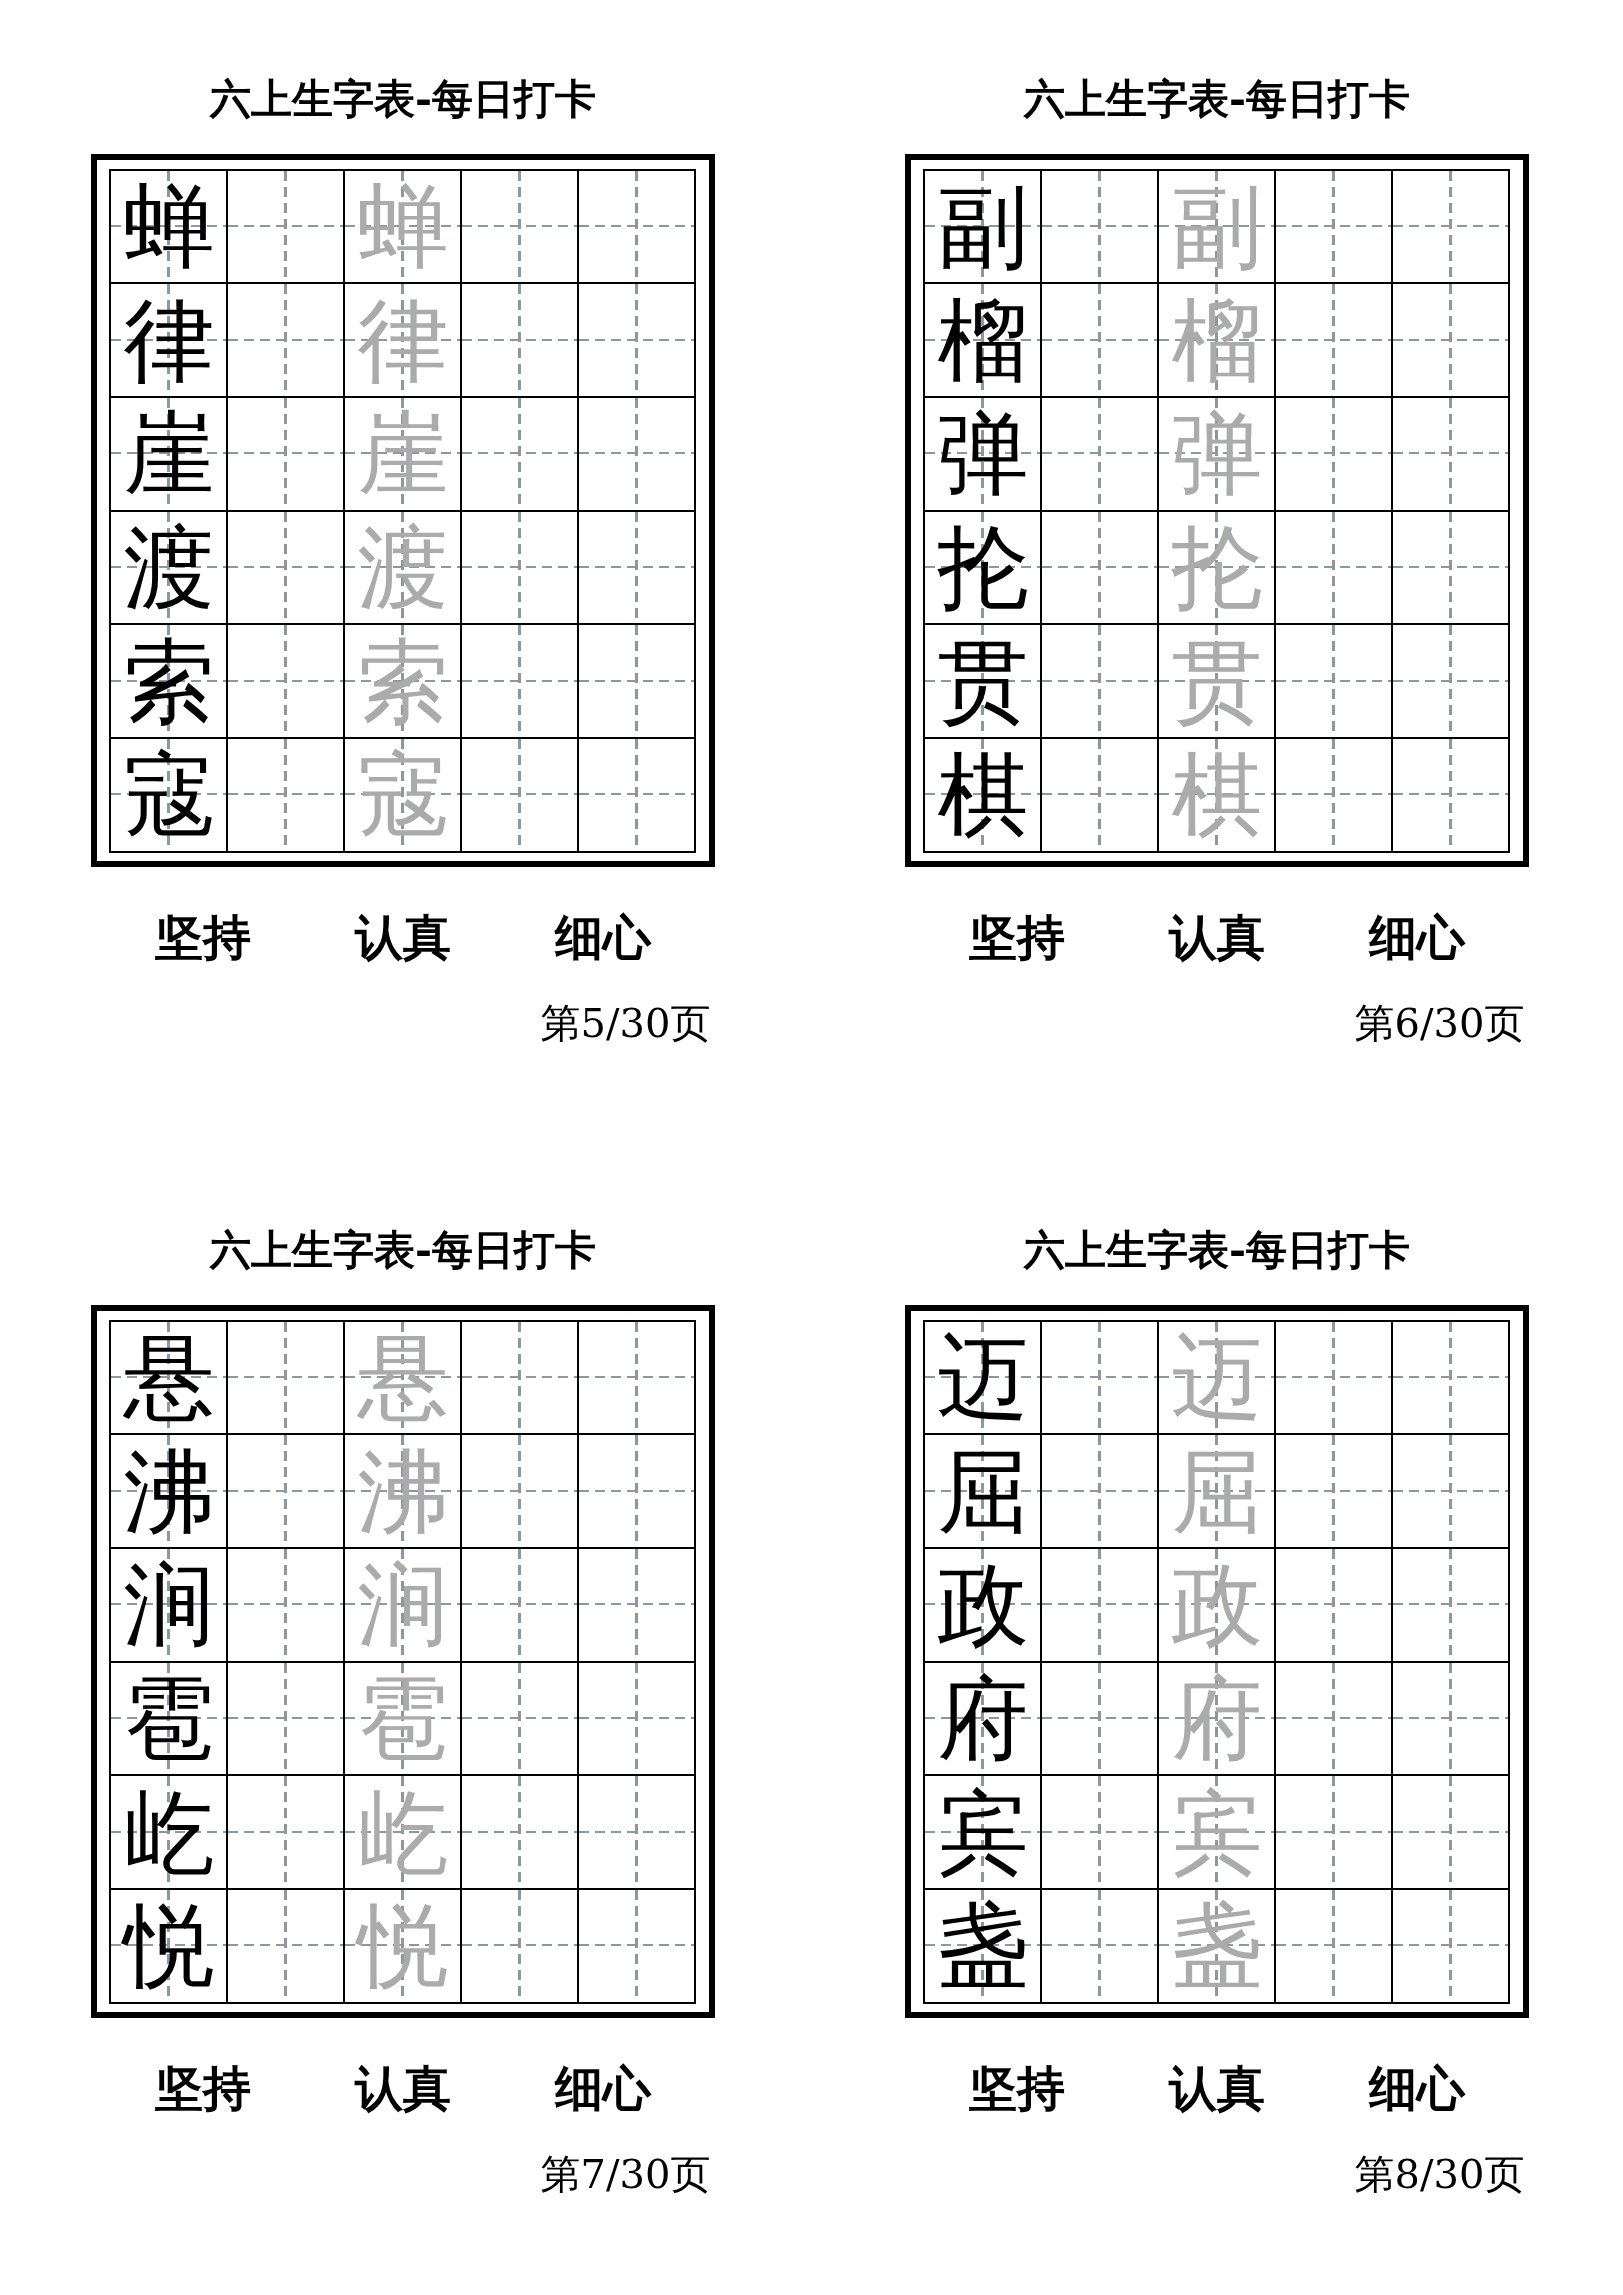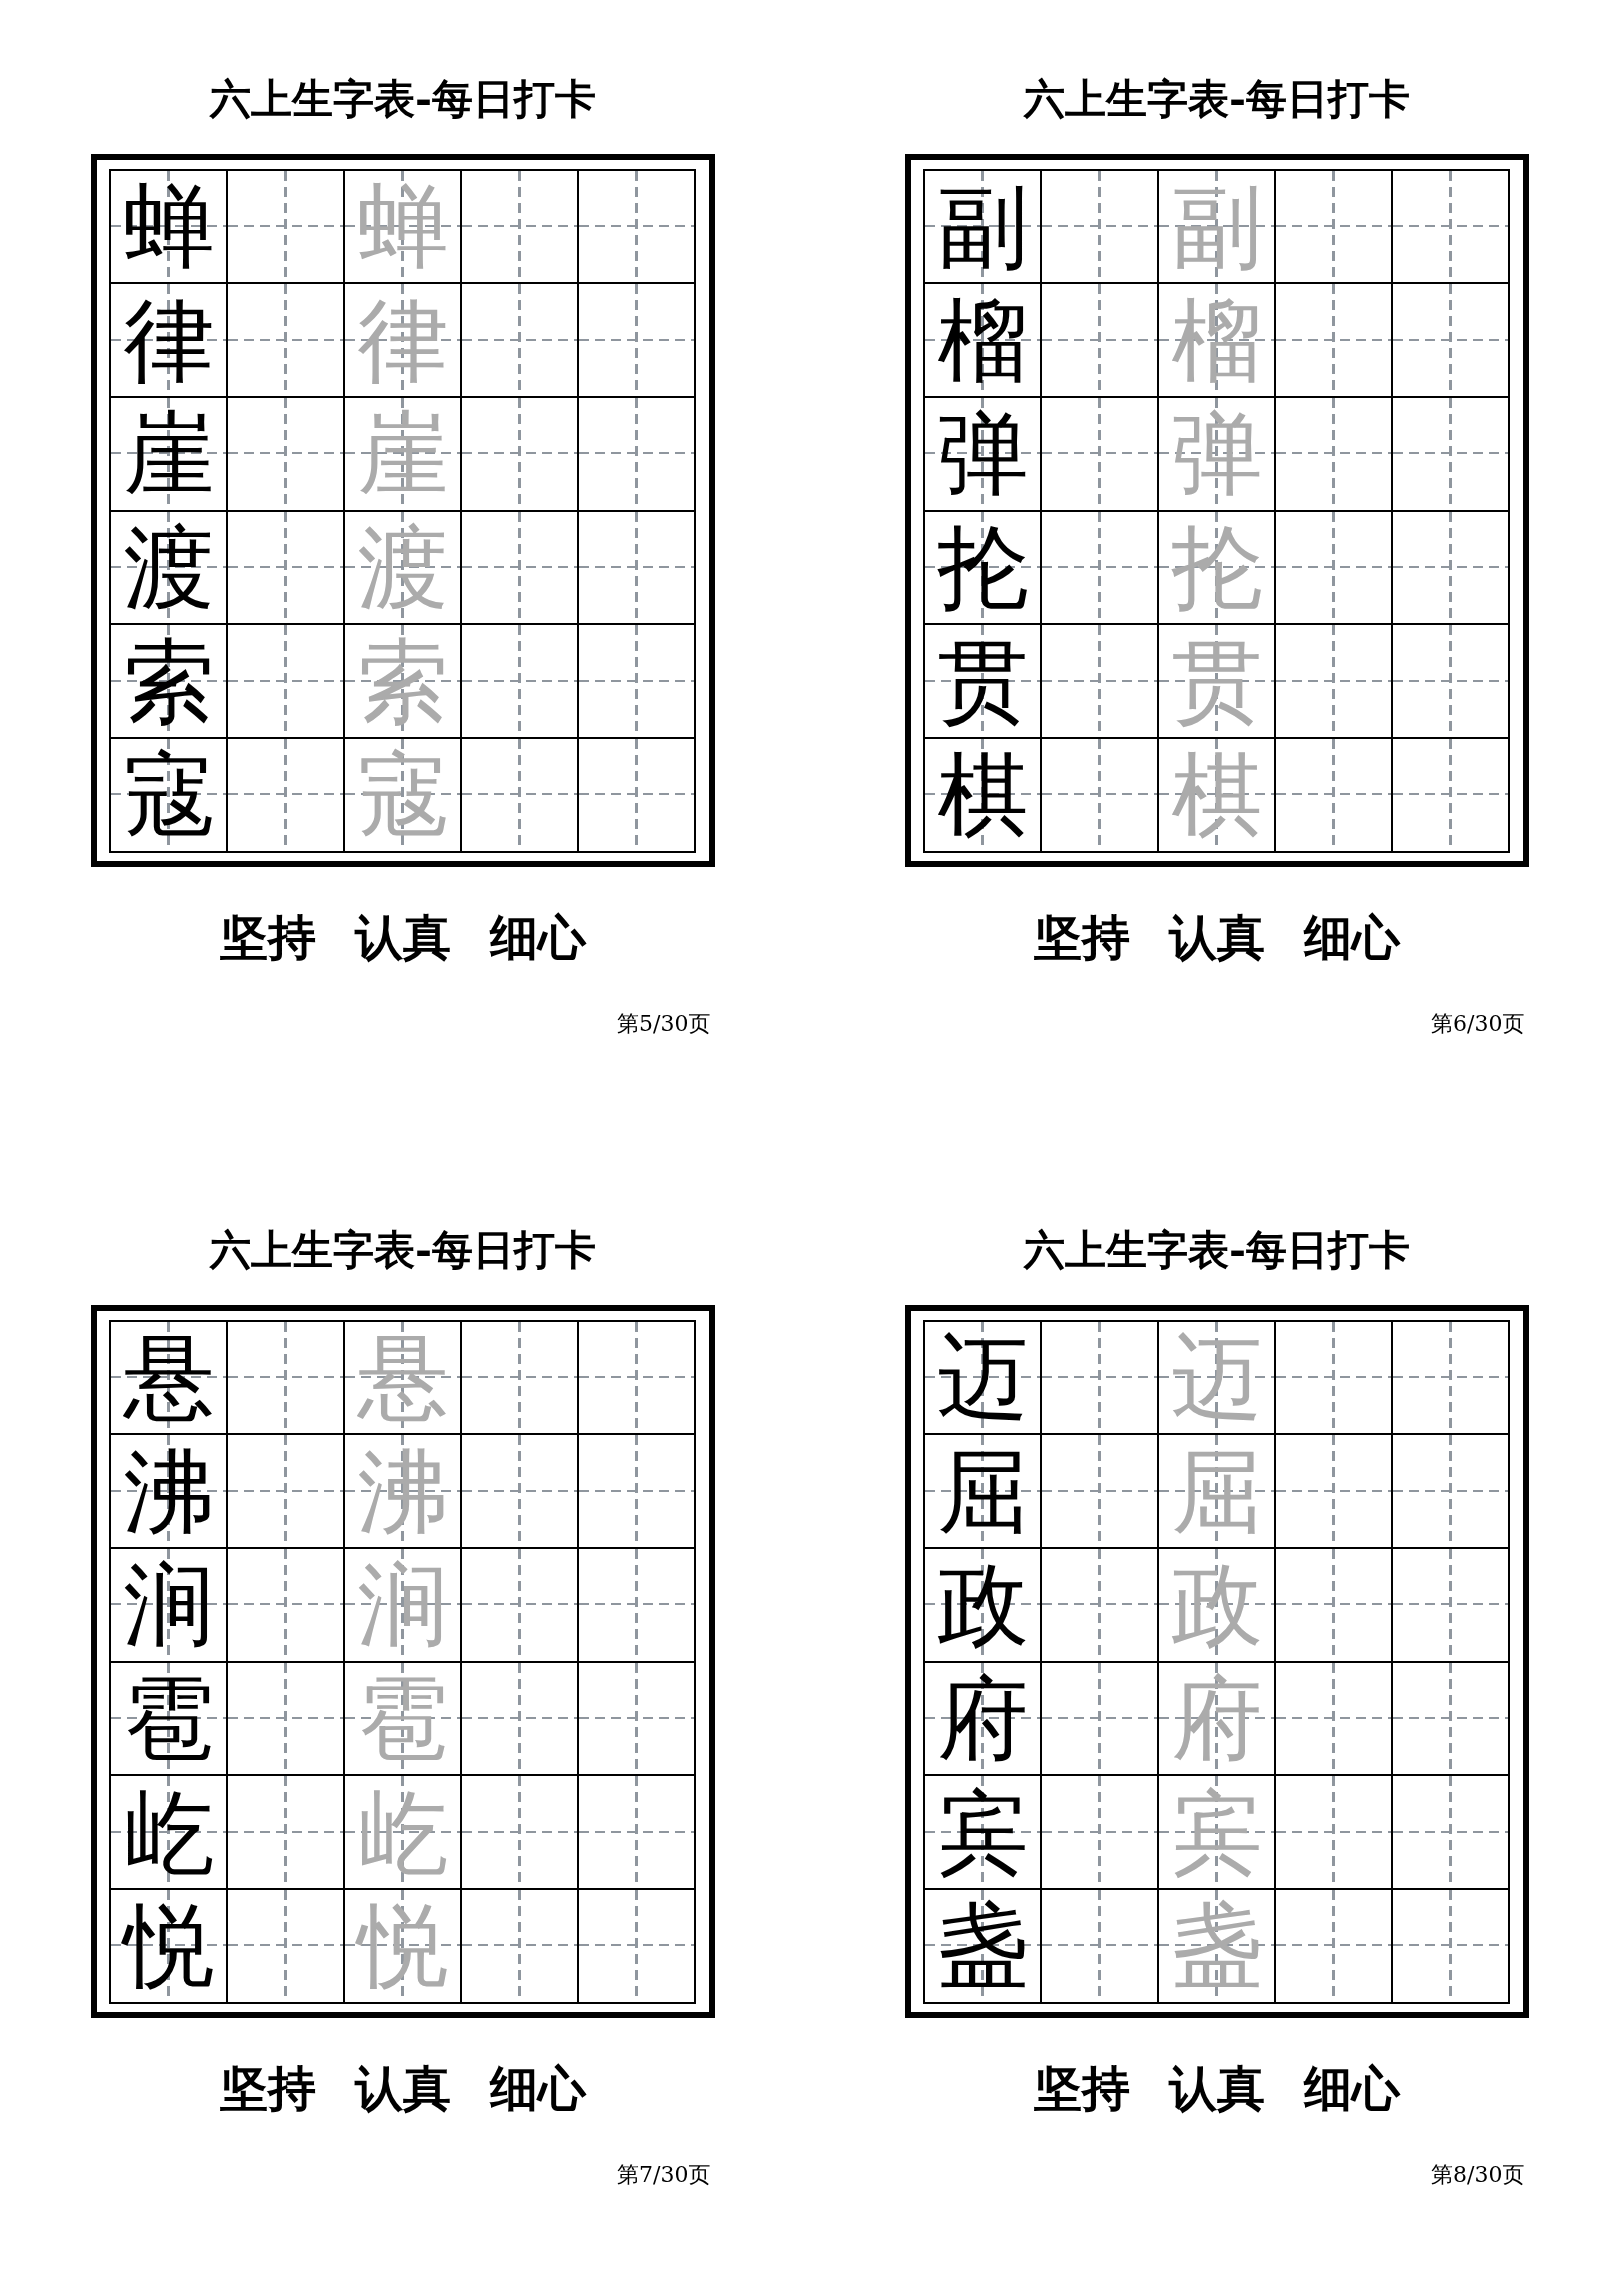--- a/index.html
+++ b/index.html
@@ -80,29 +80,29 @@
     font-size:91px;line-height:1;
     font-weight:normal;
   }
   .char.black{color:var(--char-black);}
   .char.trace{color:var(--char-trace);}
 
   .footer{
     position:absolute;
     left:0;right:0;top:757px;
     height:53px;line-height:53px;
-    display:flex;justify-content:center;gap:39px;
+    display:flex;justify-content:center;gap:104px;
     font-size:48px;font-weight:bold;color:#000;
     white-space:nowrap;
   }
   .page-no{
     position:absolute;
     right:4.6px;top:850px;
     height:39px;line-height:39px;
-    font-size:22px;color:#000;
+    font-size:40px;color:#000;
     text-align:right;
     white-space:nowrap;
   }
 </style>
 </head>
 <body>
 
 <div class="page" id="page-root">
   <section class="panel p0">
     <h2 class="panel-title">六上生字表-每日打卡</h2>

